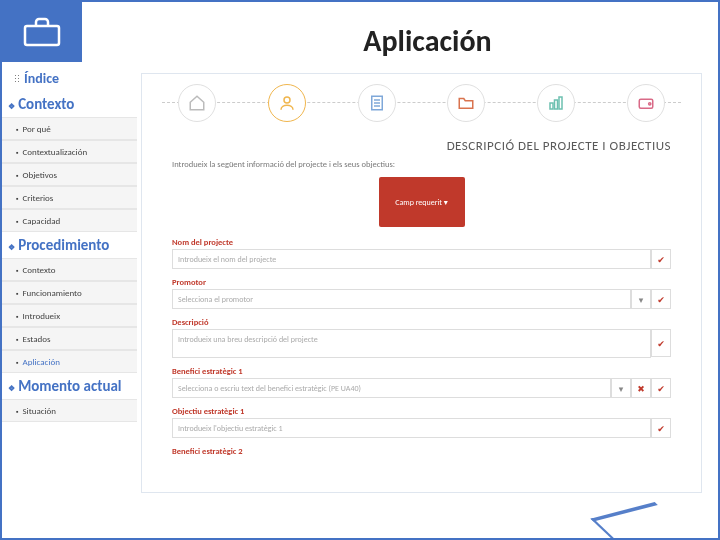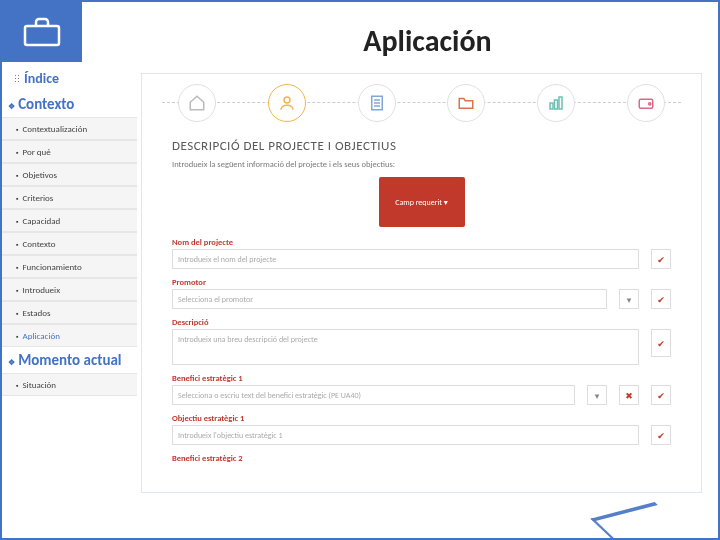--- a/index.html
+++ b/index.html
@@ -18,26 +18,26 @@
   .item.active { color: #4472c4; }
   .main { flex: 1; position: relative; }
   .title { text-align: center; font-size: 30px; color: #222; padding: 20px 0 8px; }
   .app-frame { margin: 6px 16px 0 4px; height: 420px; border: 1px solid #dfe6ef; background: #fff; position: relative; overflow: hidden; }
   .steps { display: flex; justify-content: space-around; align-items: center; padding: 10px 10px 6px; position: relative; }
   .steps::before { content: ""; position: absolute; left: 20px; right: 20px; top: 28px; border-top: 1px dashed #ccc; z-index: 0; }
   .step { width: 38px; height: 38px; border-radius: 50%; background: #fff; border: 1px solid #e0e0e0; display: flex; align-items: center; justify-content: center; z-index: 1; }
   .step svg { width: 18px; height: 18px; }
   .step.cur { border-color: #f0b64e; }
   .app-body { padding: 6px 30px 10px; }
-  .app-h1 { text-align: left; font-size: 13px; letter-spacing: 0.5px; color: #5a5a5a; font-weight: 400; margin: 4px 0 6px; }
+  .app-h1 { text-align: right; font-size: 13px; letter-spacing: 0.5px; color: #5a5a5a; font-weight: 400; margin: 4px 0 6px; }
   .app-sub { text-align: left; font-size: 8.5px; color: #7a7a7a; margin-bottom: 8px; }
   .req-pill { display: block; width: 86px; margin: 0 auto 10px; text-align: center; font-size: 8px; color: #fff; background: #c0392b; padding: 20px 0; border-radius: 2px; }
   .field { margin-bottom: 8px; }
   .flabel { font-size: 8.5px; color: #c0392b; font-weight: 700; margin-bottom: 2px; }
-  .frow { display: flex; gap: 12px; }
+  .frow { display: flex; gap: 0; }
   .fin { flex: 1; border: 1px solid #ddd; font-size: 8px; color: #aaa; padding: 4px 5px; height: 20px; background: #fff; }
   .fbtn { width: 20px; height: 20px; border: 1px solid #ddd; background: #fff; display: flex; align-items: center; justify-content: center; font-size: 9px; color: #c0392b; }
   .fbtn.sel { color: #888; }
   .bottom-accent { position: absolute; right: 40px; bottom: -2px; width: 80px; height: 30px; border-top: 3px solid #4472c4; border-left: 3px solid #4472c4; transform: skewX(40deg) rotate(-12deg); opacity: 0.9; }
 </style>
 </head>
 <body>
 
 <div class="layout">
   <aside class="sidebar">
@@ -46,26 +46,27 @@
         <rect x="3" y="10" width="34" height="19" rx="2"></rect>
         <path d="M14 10 V6 a3 3 0 0 1 3-3 h6 a3 3 0 0 1 3 3 v4"></path>
       </svg>
     </div>
     <div class="indice-hdr">
         <span class="dots"></span>
         <span>Índice</span>
       </div>
 
     <div class="section">Contexto</div>
+    <div class="item lvl2">Por qué</div>
     <div class="item lvl2">Contextualización</div>
-    <div class="item lvl2">Por qué</div>
     <div class="item lvl2">Objetivos</div>
     <div class="item lvl2">Criterios</div>
     <div class="item lvl2">Capacidad</div>
 
+    <div class="section">Procedimiento</div>
     <div class="item lvl2">Contexto</div>
     <div class="item lvl2">Funcionamiento</div>
     <div class="item lvl2">Introdueix</div>
     <div class="item lvl2">Estados</div>
     <div class="item lvl2 active">Aplicación</div>
 
     <div class="section">Momento actual</div>
     <div class="item lvl2">Situación</div>
   </aside>
 
@@ -131,21 +132,21 @@
           <div class="frow">
             <div class="fin">Selecciona el promotor</div>
             <div class="fbtn sel">▾</div>
             <div class="fbtn">✔</div>
           </div>
         </div>
 
         <div class="field">
           <div class="flabel">Descripció</div>
           <div class="frow">
-            <div class="fin" style="height:36px">Introdueix una breu descripció del projecte</div>
+            <div class="fin" style="height:29px">Introdueix una breu descripció del projecte</div>
             <div class="fbtn" style="height:28px">✔</div>
           </div>
         </div>
 
         <div class="field">
           <div class="flabel">Benefici estratègic 1</div>
           <div class="frow">
             <div class="fin">Selecciona o escriu text del benefici estratègic (PE UA40)</div>
             <div class="fbtn sel">▾</div>
             <div class="fbtn">✖</div>

